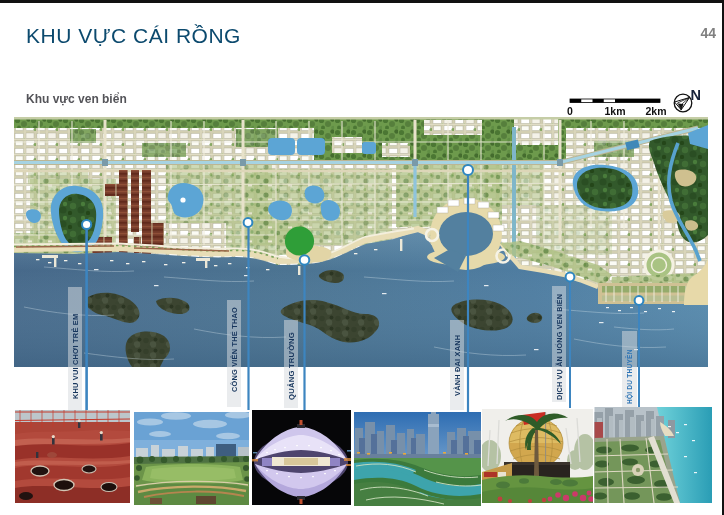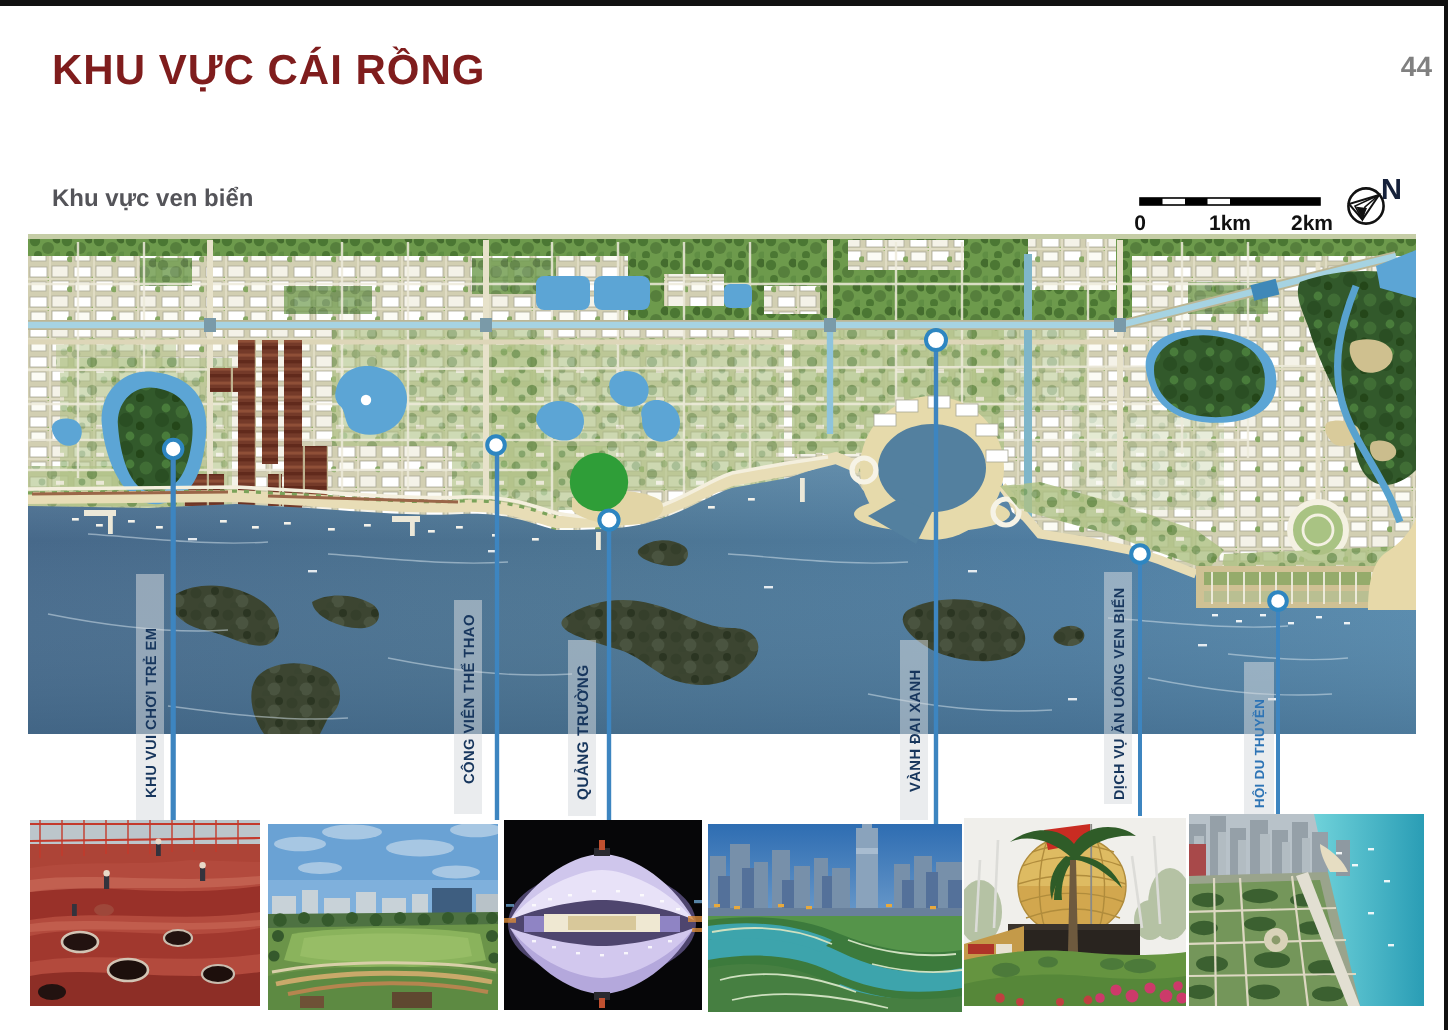--- a/index.html
+++ b/index.html
@@ -6,21 +6,21 @@
   body{width:724px;height:515px;background:#ffffff;font-family:"Liberation Sans",sans-serif;overflow:hidden;position:relative;}
   .abs{position:absolute;}
 </style>
 </head>
 <body>
 
 <div class="abs" style="left:0;top:0;width:724px;height:2.5px;background:#111111;"></div>
 
 <div class="abs" style="right:0;top:0;width:2px;height:515px;background:#111111;"></div>
 
-<div class="abs" style="left:26px;top:24px;font-size:21px;font-weight:bold;color:#7f1d1d;letter-spacing:0.5px;">KHU VỰC CÁI RỒNG</div>
+<div class="abs" style="left:26px;top:24px;font-size:21px;font-weight:normal;color:#0c4a6e;letter-spacing:0.5px;">KHU VỰC CÁI RỒNG</div>
 
 <div class="abs" style="left:26px;top:50px;font-size:12px;font-weight:bold;color:#545459;margin-top:42px;">Khu vực ven biển</div>
 
 <div class="abs" style="left:680px;top:25px;width:36px;text-align:right;font-size:14px;font-weight:bold;color:#808080;">44</div>
 
 <svg class="abs" style="left:560px;top:86px;" width="120" height="34" viewBox="0 0 120 34">
   <g>
     <rect x="10" y="13" width="90" height="3.5" fill="#ffffff" stroke="#000000" stroke-width="0.8"></rect>
     <rect x="10" y="13" width="11.25" height="3.5" fill="#000000"></rect>
     <rect x="32.5" y="13" width="11.25" height="3.5" fill="#000000"></rect>

